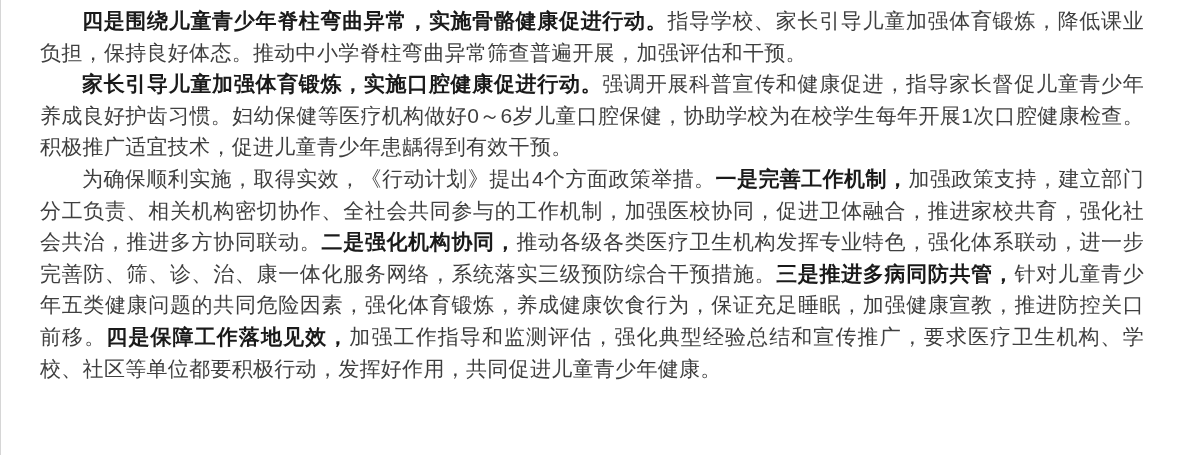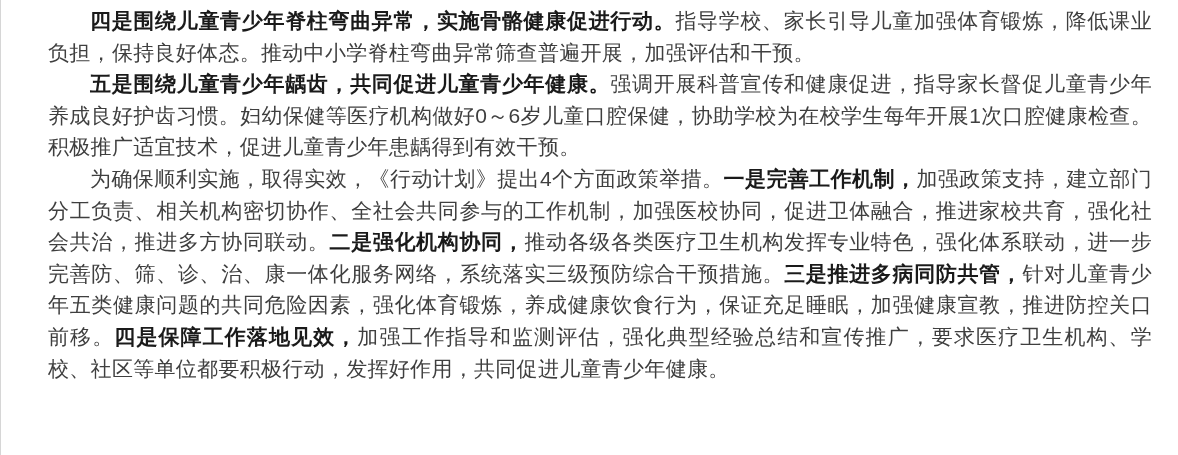--- a/index.html
+++ b/index.html
@@ -17,21 +17,21 @@
   .edge-line {
     position: absolute;
     left: 0;
     top: 0;
     width: 1px;
     height: 455px;
     background: var(--edge-line-color, #d6d6d6);
   }
   .doc-body {
     position: absolute;
-    left: 48px;
+    left: 40px;
     top: 5px;
     width: 1104px;
     font-size: 21px;
     line-height: 31.6px;
     color: var(--text-color, #3f3f3f);
     text-align: justify;
     text-justify: inter-ideograph;
     letter-spacing: 0.3px;
   }
   .para {
@@ -48,15 +48,15 @@
     color: var(--bold-text-color, #1a1a1a);
   }
 </style>
 </head>
 <body style="background: rgb(255, 255, 255);">
 
 <div class="edge-line"></div>
 
 <div class="doc-body">
     <p class="para"><span class="run bold">四是围绕儿童青少年脊柱弯曲异常，实施骨骼健康促进行动。</span><span class="run">指导学校、家长引导儿童加强体育锻炼，降低课业负担，保持良好体态。推动中小学脊柱弯曲异常筛查普遍开展，加强评估和干预。</span></p>
-    <p class="para"><span class="run bold">五是围绕儿童青少年龋齿，共同促进儿童青少年健康。</span><span class="run">强调开展科普宣传和健康促进，指导家长督促儿童青少年养成良好护齿习惯。妇幼保健等医疗机构做好0～6岁儿童口腔保健，协助学校为在校学生每年开展1次口腔健康检查。积极推广适宜技术，促进儿童青少年患龋得到有效干预。</span></p>
+    <p class="para"><span class="run bold">家长引导儿童加强体育锻炼，实施口腔健康促进行动。</span><span class="run">强调开展科普宣传和健康促进，指导家长督促儿童青少年养成良好护齿习惯。妇幼保健等医疗机构做好0～6岁儿童口腔保健，协助学校为在校学生每年开展1次口腔健康检查。积极推广适宜技术，促进儿童青少年患龋得到有效干预。</span></p>
     <p class="para"><span class="run">为确保顺利实施，取得实效，《行动计划》提出4个方面政策举措。</span><span class="run bold">一是完善工作机制，</span><span class="run">加强政策支持，建立部门分工负责、相关机构密切协作、全社会共同参与的工作机制，加强医校协同，促进卫体融合，推进家校共育，强化社会共治，推进多方协同联动。</span><span class="run bold">二是强化机构协同，</span><span class="run">推动各级各类医疗卫生机构发挥专业特色，强化体系联动，进一步完善防、筛、诊、治、康一体化服务网络，系统落实三级预防综合干预措施。</span><span class="run bold">三是推进多病同防共管，</span><span class="run">针对儿童青少年五类健康问题的共同危险因素，强化体育锻炼，养成健康饮食行为，保证充足睡眠，加强健康宣教，推进防控关口前移。</span><span class="run bold">四是保障工作落地见效，</span><span class="run">加强工作指导和监测评估，强化典型经验总结和宣传推广，要求医疗卫生机构、学校、社区等单位都要积极行动，发挥好作用，共同促进儿童青少年健康。</span></p>
   </div>
 
 </body></html>

